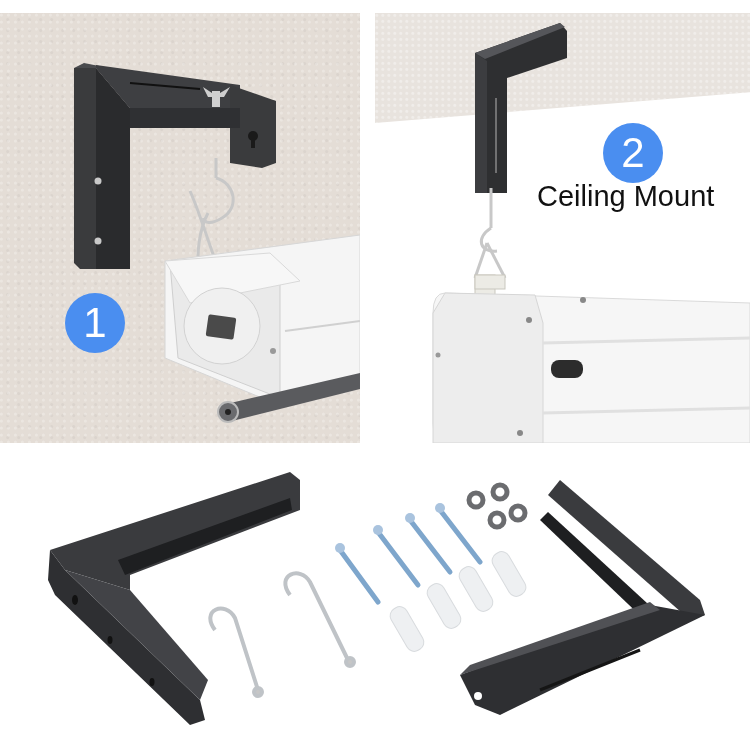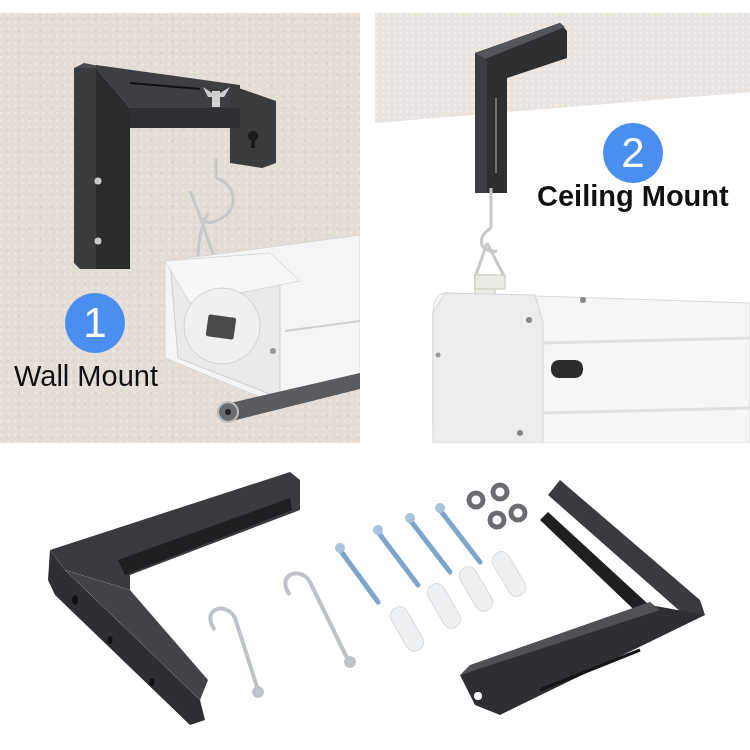--- a/index.html
+++ b/index.html
@@ -61,21 +61,20 @@
       <line x1="285" y1="318" x2="360" y2="308" stroke="#d0d0d0" stroke-width="2"></line>
       <circle cx="273" cy="338" r="3" fill="#999"></circle>
 
       <polygon points="222,392 360,360 360,376 232,408" fill="#5a5b5e"></polygon>
       <circle cx="228" cy="399" r="10" fill="#6a6b6e" stroke="#bbb" stroke-width="2"></circle>
       <circle cx="228" cy="399" r="3" fill="#222"></circle>
     </g>
   </svg>
 
   <div class="badge" style="left: 65px; top: 280px; background: rgb(74, 142, 240);">1</div>
-  <div class="label" style="left:14px; top:347px;">Wall Mount</div>
 </div>
 
 <div class="panel" id="panel-ceiling">
   <div class="ceiling-band"></div>
   <svg width="375" height="430" viewBox="0 0 375 430">
     <g>
       <polygon points="100,40 185,10 192,18 192,45 132,65 132,180 100,180" fill="#2e2f31"></polygon>
       <polygon points="100,40 112,48 112,180 100,180" fill="#3c3d40"></polygon>
       <polygon points="100,40 185,10 190,14 110,46" fill="#55565a"></polygon>
       <line x1="121" y1="85" x2="121" y2="160" stroke="#888" stroke-width="1.5"></line>
@@ -97,21 +96,21 @@
       <line x1="168" y1="400" x2="375" y2="395" stroke="#e0e0e0" stroke-width="3"></line>
       <rect x="176" y="347" width="32" height="18" rx="8" fill="#2c2c2c"></rect>
       <circle cx="154" cy="307" r="3" fill="#888"></circle>
       <circle cx="208" cy="287" r="3" fill="#888"></circle>
       <circle cx="145" cy="420" r="3" fill="#888"></circle>
       <circle cx="63" cy="342" r="2.5" fill="#999"></circle>
     </g>
   </svg>
 
   <div class="badge" style="left: 228px; top: 110px; background: rgb(74, 142, 240);">2</div>
-  <div class="label" style="left:162px; top:167px;font-weight:bold;">Ceiling Mount</div>
+  <div class="label" style="left:162px; top:167px;">Ceiling Mount</div>
 </div>
 
 <svg width="750" height="300" viewBox="0 0 750 300" style="top:450px;">
 
   <g>
     <polygon points="50,100 290,22 300,30 300,60 130,125 130,140 65,120" fill="#3a3b3e"></polygon>
     <polygon points="118,110 290,48 292,60 125,125" fill="#1e1f21"></polygon>
     <polygon points="50,100 65,120 200,250 205,270 190,275 55,145 48,130" fill="#2e2f32"></polygon>
     <polygon points="65,120 130,140 208,230 200,250" fill="#424347"></polygon>
     <ellipse cx="75" cy="150" rx="3" ry="5" fill="#111"></ellipse>

